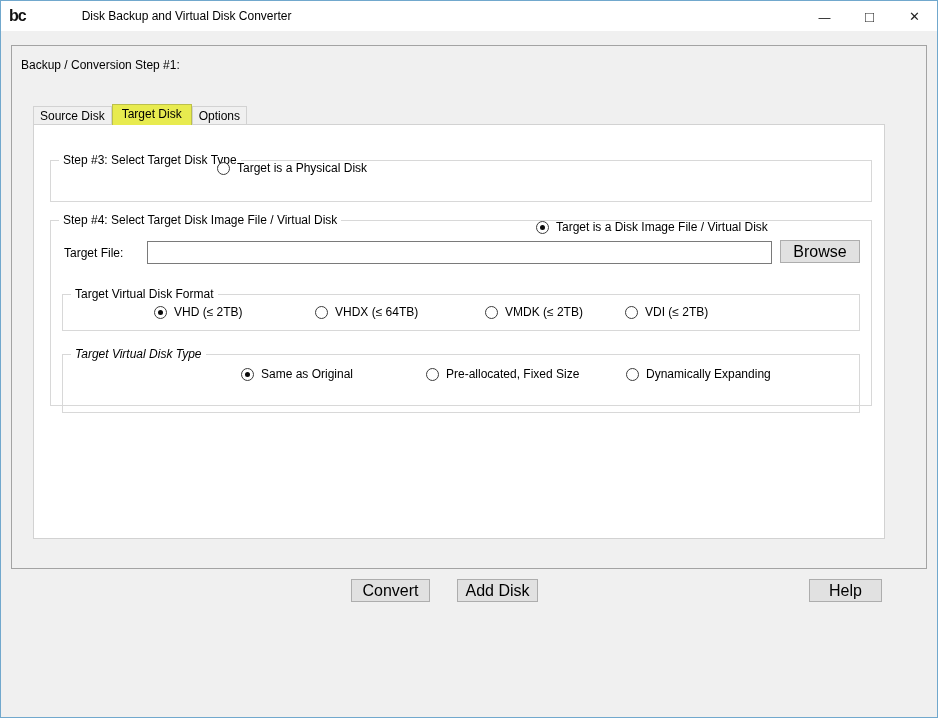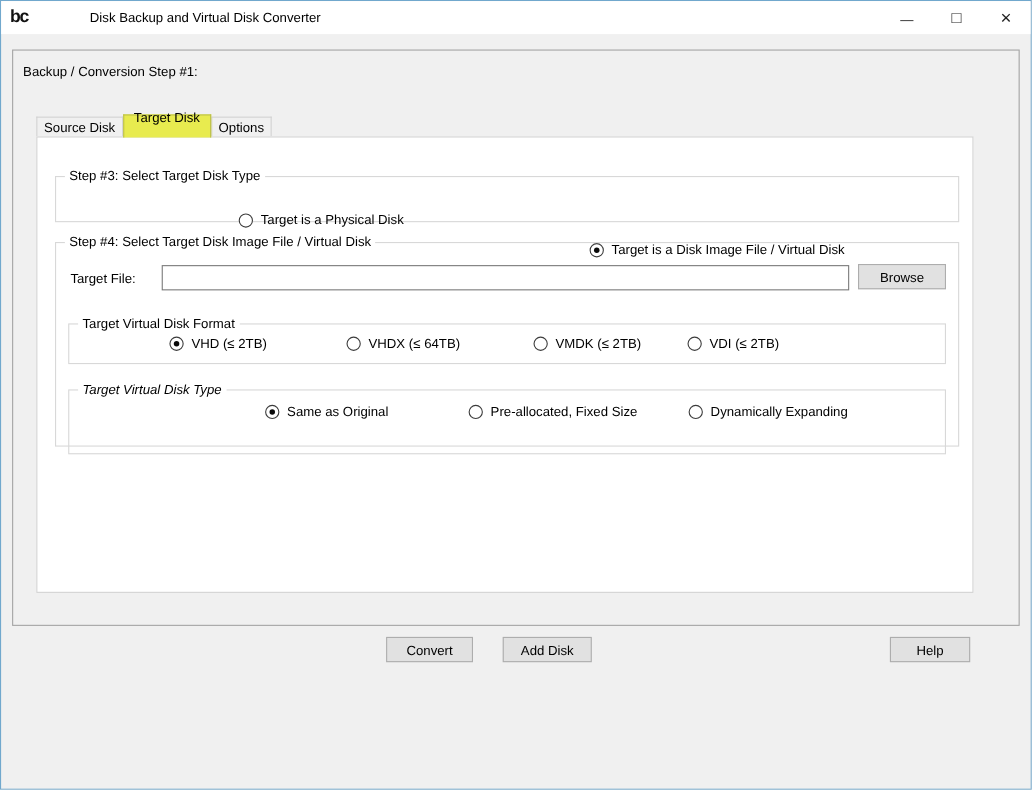--- a/index.html
+++ b/index.html
@@ -24,38 +24,38 @@
   .glyph-close { font-size:13px; }
   
   .main-group { position:absolute; left:10px; top:44px; width:916px; height:524px;
     border:1px solid #a3a3a3; background:var(--client-bg, #f0f0f0); }
   .main-group-label { position:absolute; left:9px; top:12px; }
   
   .tab-strip { position:absolute; left:21px; top:57px; height:21px; display:flex; align-items:flex-end; }
   .tab { height:18px; background:#f0f0f0; border:1px solid #d2d2d2; border-bottom:none;
     display:flex; align-items:center; justify-content:center; padding:0 6px; cursor:default; }
   .tab.active { height:21px; background:var(--active-tab-highlight, #e8eb4f);
-    border-color:#bcc04a; position:relative; z-index:2; margin-bottom:-1px; padding-bottom:16px; }
+    border-color:#bcc04a; position:relative; z-index:2; margin-bottom:-1px; padding-bottom:4px;align-items:flex-end; }
   .tab-panel { position:absolute; left:21px; top:78px; width:852px; height:415px;
     background:var(--panel-bg, #ffffff); border:1px solid #d2d2d2; }
   
   .gbox { position:absolute; border:1px solid #d8d8d8; }
   .gbox-label { position:absolute; top:-8px; left:8px; background:#fff; padding:0 4px; white-space:nowrap; }
   
   .ri { position:absolute; display:flex; align-items:center; height:14px; cursor:default; white-space:nowrap; }
   .radio { width:13px; height:13px; min-width:13px; border:1px solid #3c3c3c; border-radius:50%;
     background:#fff; position:relative; margin-right:7px; }
   .ri.checked .radio::after { content:""; position:absolute; left:3px; top:3px; width:5px; height:5px;
     border-radius:50%; background:#0a0a0a; }
   
   .textbox { position:absolute; border:1px solid #7a7a7a; background:#fff; height:23px;
     font-family:"Liberation Sans", sans-serif; font-size:12px; padding:0 4px; }
   .btn { position:absolute; background:#e1e1e1; border:1px solid #adadad; height:23px;
     display:flex; align-items:center; justify-content:center;
-    font-family:"Liberation Sans", sans-serif; font-size:12px; cursor:default; }
+    font-family:"Liberation Sans", sans-serif; font-size:16px; cursor:default; }
   .static-label { position:absolute; white-space:nowrap; }
 </style>
 </head>
 <body>
 
 <div class="win">
 
   <div class="titlebar">
     <span class="app-icon">bc</span>
     <span class="win-title">Disk Backup and Virtual Disk Converter</span>
@@ -85,21 +85,21 @@
       <div class="tab" style="min-width:48px;">
         <span>Options</span>
       </div>
     </div>
 
     <div class="tab-panel">
 
       <div class="gbox" style="left:16px; top:35px; width:822px; height:42px;">
         <span class="gbox-label">Step #3: Select Target Disk Type</span>
       </div>
-      <label class="ri" style="left:183px; top:68px;align-items:flex-end;">
+      <label class="ri" style="left:183px; top:36px;align-items:flex-end;">
         <span class="radio"></span>
         <span>Target is a Physical Disk</span>
       </label>
       <label class="ri checked" style="left:502px; top:52px;margin-top:43px;">
         <span class="radio"></span>
         <span>Target is a Disk Image File / Virtual Disk</span>
       </label>
 
       <div class="gbox" style="left:16px; top:95px; width:822px; height:186px;padding-left:37px;">
         <span class="gbox-label">Step #4: Select Target Disk Image File / Virtual Disk</span>

